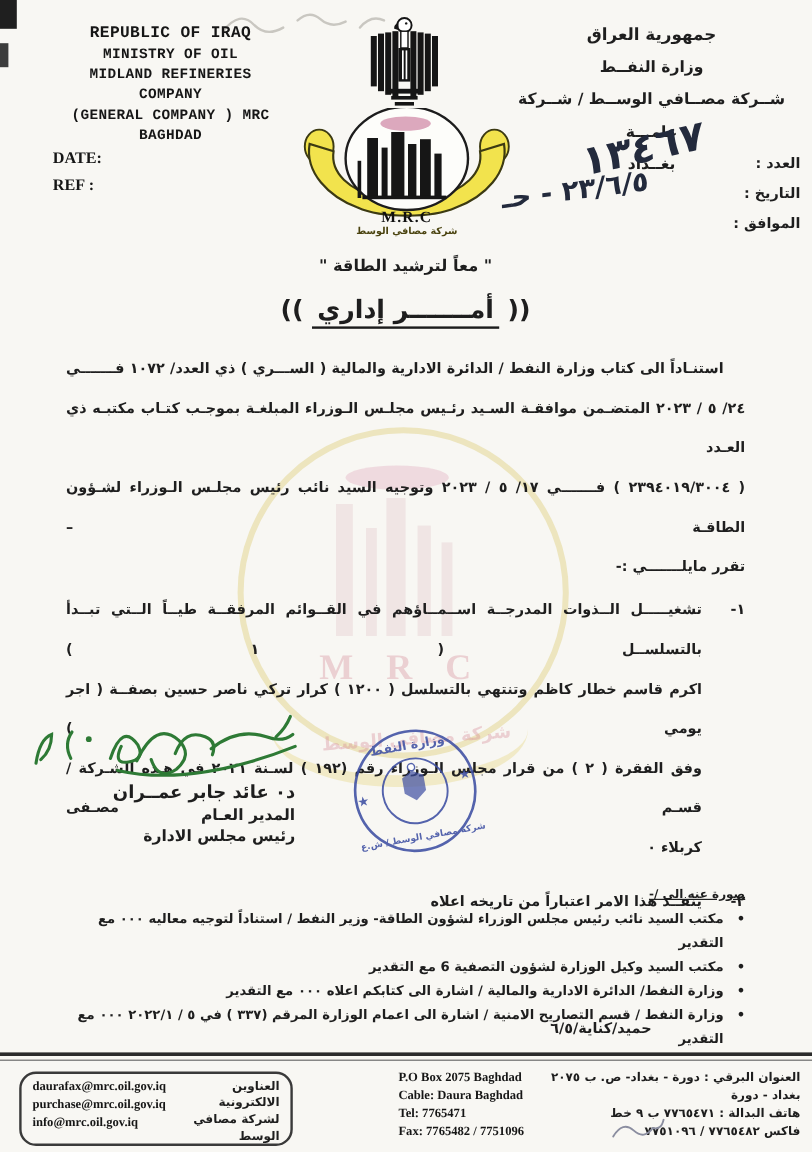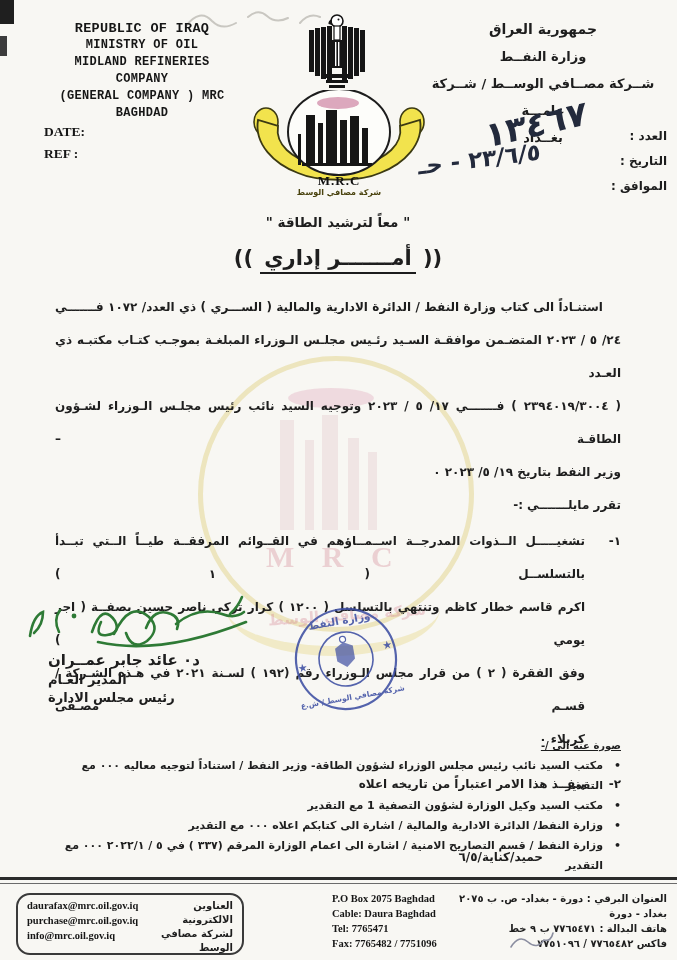--- a/index.html
+++ b/index.html
@@ -27,21 +27,21 @@
   .indent{text-indent:18px;}
   .decree{line-height:33px;}
   .olist{margin-top:3px;}
   .oitem{display:flex;direction:rtl;}
   .omark{width:36px;line-height:33px;flex:none;}
   .ocontent{flex:1;}
   .ocontent .bline{line-height:33px;}
   .item2{margin-top:12px;}
   
   .sig-svg{left:22px;top:584px;z-index:3;}
-  .sigblock{left:48px;top:649px;width:212px;text-align:left;z-index:3;}
+  .sigblock{left:34px;top:649px;width:212px;text-align:right;z-index:3;}
   .signame{font-size:15px;line-height:22px;}
   .sigrole{font-size:13px;line-height:18px;}
   
   .stamp{left:286px;top:594px;z-index:3;opacity:.88;}
   
   .dist{right:56px;top:740px;width:566px;font-size:11px;z-index:2;}
   .dist-head{font-size:10px;text-decoration:underline;margin-bottom:5px;}
   .dist-item{display:flex;direction:rtl;line-height:20px;}
   .dist-bullet{width:18px;flex:none;}
   .footnote{right:134px;top:850px;font-size:12px;z-index:2;}
@@ -163,21 +163,20 @@
   <div class="abs ar ordertitle">
     <span>((</span>
     <span class="inner">أمـــــــر إداري</span>
     <span>))</span>
   </div>
 
   <div class="abs ar body">
     <div class="bline jline indent">استنـاداً الى كتاب وزارة النفط / الدائرة الادارية والمالية ( الســـري ) ذي العدد/ ١٠٧٢ فـــــــي</div>
     <div class="bline jline">٢٤/ ٥ / ٢٠٢٣ المتضـمن موافقـة السـيد رئـيس مجلـس الـوزراء المبلغـة بموجـب كتـاب مكتبـه ذي العـدد</div>
     <div class="bline jline">( ٢٣٩٤٠١٩/٣٠٠٤ ) فـــــــي ١٧/ ٥ / ٢٠٢٣ وتوجيه السيد نائب رئيس مجلـس الـوزراء لشـؤون الطاقـة –</div>
-    <div class="bline">وزير النفط بتاريخ ١٩/ ٥/ ٢٠٢٣ ٠</div>
     <div class="decree">تقرر مايلـــــــي :-</div>
     <div class="olist">
       <div class="oitem">
         <div class="omark">١-</div>
         <div class="ocontent">
           <div class="bline jline">تشغيـــــل الــذوات المدرجــة اســمــاؤهم في القــوائم المرفقــة طيــاً الــتي تبــدأ بالتسلســل ( ١ )</div>
           <div class="bline jline">اكرم قاسم خطار كاظم وتنتهي بالتسلسل ( ١٢٠٠ ) كرار تركي ناصر حسين بصفــة ( اجر يومي )</div>
           <div class="bline jline">وفق الفقرة ( ٢ ) من قرار مجلس الـوزراء رقم (١٩٢ ) لسـنة ٢٠٢١ في هـذه الشـركة / قسـم مصـفى</div>
           <div class="bline">كربلاء ٠</div>
         </div>
@@ -225,21 +224,21 @@
   </svg>
 
   <div class="abs ar dist">
     <div class="dist-head">صورة عنه الى /-</div>
     <div class="dist-item">
       <span class="dist-bullet">•</span>
       <span>مكتب السيد نائب رئيس مجلس الوزراء لشؤون الطاقة- وزير النفط / استناداً لتوجيه معاليه ٠٠٠ مع التقدير</span>
     </div>
     <div class="dist-item">
       <span class="dist-bullet">•</span>
-      <span>مكتب السيد وكيل الوزارة لشؤون التصفية 1 مع التقدير</span>
+      <span>مكتب السيد وكيل الوزارة لشؤون التصفية 6 مع التقدير</span>
     </div>
     <div class="dist-item">
       <span class="dist-bullet">•</span>
       <span>وزارة النفط/ الدائرة الادارية والمالية / اشارة الى كتابكم اعلاه ٠٠٠ مع التقدير</span>
     </div>
     <div class="dist-item">
       <span class="dist-bullet">•</span>
       <span>وزارة النفط / قسم التصاريح الامنية / اشارة الى اعمام الوزارة المرقم (٣٣٧ ) في ٥ / ٢٠٢٢/١ ٠٠٠ مع التقدير</span>
     </div>
   </div>

